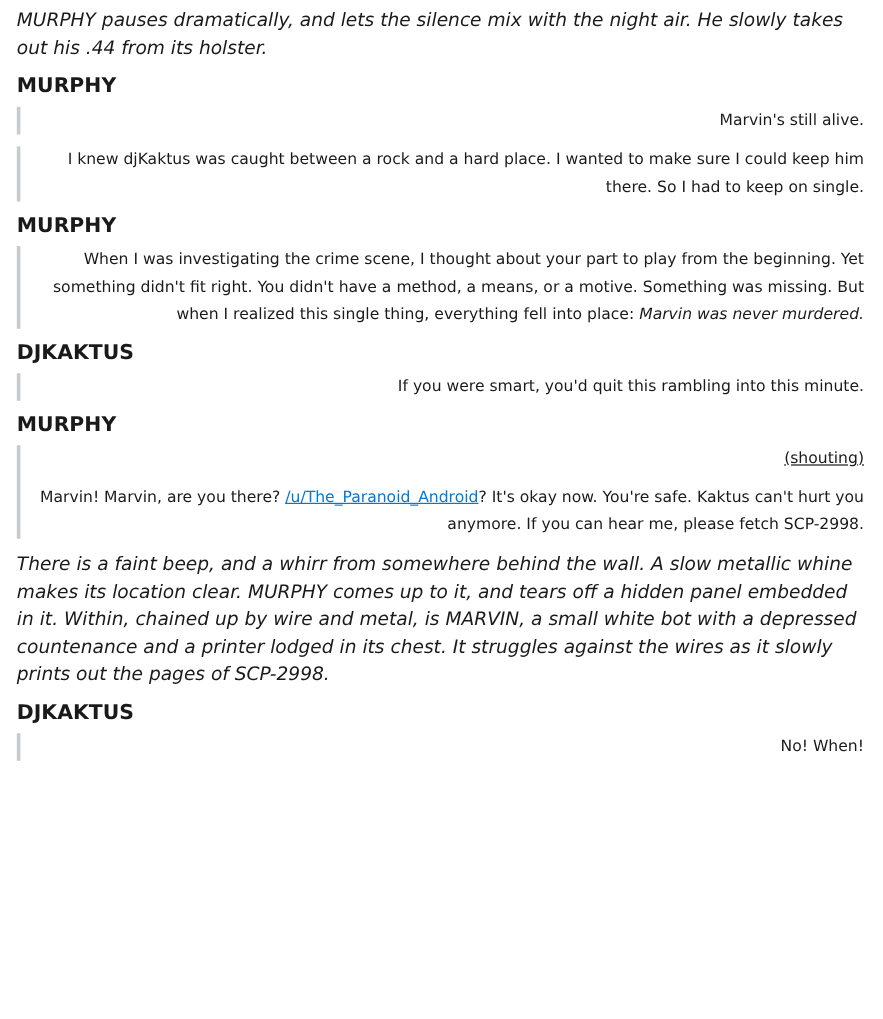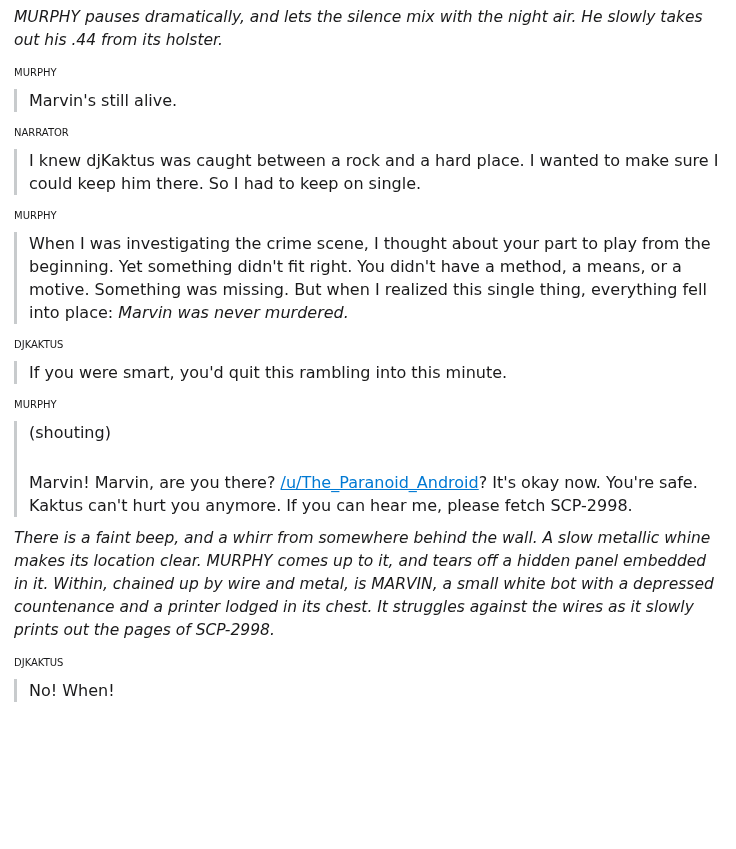--- a/index.html
+++ b/index.html
@@ -23,42 +23,44 @@
     background: #ffffff;
   }
   .action {
     font-style: italic;
     font-size: 15.5px;
     line-height: 23px;
     margin: 0 0 10px 0;
     color: #1a1a1b;
   }
   .speaker {
-    font-weight: normal;
-    font-size: 10px;
+    font-weight: bold;
+    font-size: 17px;
     line-height: 21px;
     margin: 0 0 6px 0;
     color: #1a1a1b;
   }
   .quote {
     border-left: 3px solid #c8cbcd;
     padding: 0 0 0 12px;
     margin: 0 0 10px 0;
   }
   .quote p {
     margin: 0 0 3px 0;
-    font-size: 16px;
+    font-size: 13px;
     line-height: 23px;
     color: #1a1a1b;
+    text-align: right;
   }
   .quote p:last-child {
     margin-bottom: 0;
   }
   .quote p.paren {
-    margin-bottom: 27px;
+    margin-bottom: 9px;
+    text-decoration: underline;
   }
   .quote p.spaced {
     margin-top: 1px;
   }
   em.inline-i {
   }
   a.user-link {
     color: #0079d3;
     text-decoration: underline;
   }
@@ -69,21 +71,20 @@
 <div class="page">
 
   <p class="action">MURPHY pauses dramatically, and lets the silence mix with the night air. He slowly takes out his .44 from its holster.</p>
 
   <p class="speaker">MURPHY</p>
 
   <blockquote class="quote">
     <p>Marvin's still alive.</p>
   </blockquote>
 
-  <p class="speaker">NARRATOR</p>
 
   <blockquote class="quote">
     <p>I knew djKaktus was caught between a rock and a hard place. I wanted to make sure I could keep him there. So I had to keep on single.</p>
   </blockquote>
 
   <p class="speaker">MURPHY</p>
 
   <blockquote class="quote">
     <p><span>When I was investigating the crime scene, I thought about your part to play from the beginning. Yet something didn't fit right. You didn't have a method, a means, or a motive. Something was missing. But when I realized this single thing, everything fell into place: </span><em class="inline-i">Marvin was never murdered.</em></p>
   </blockquote>

